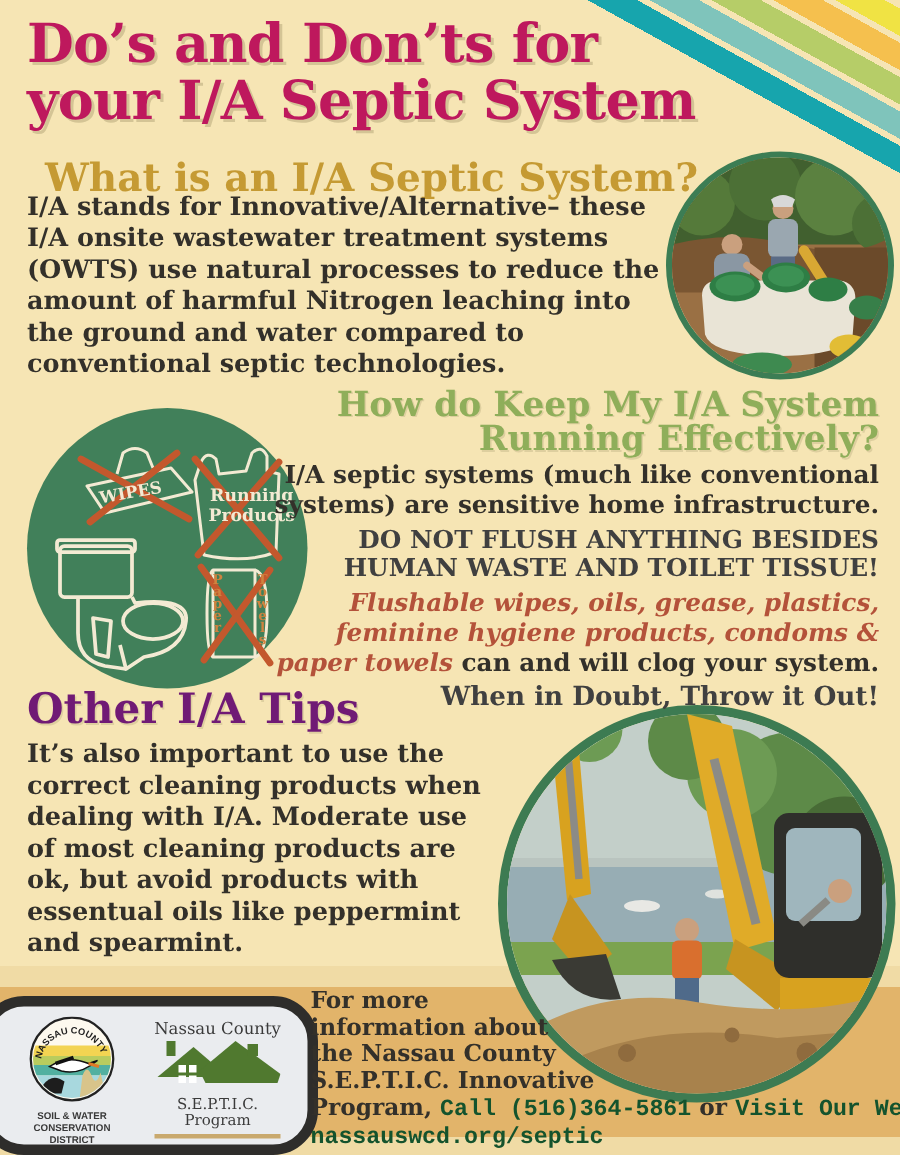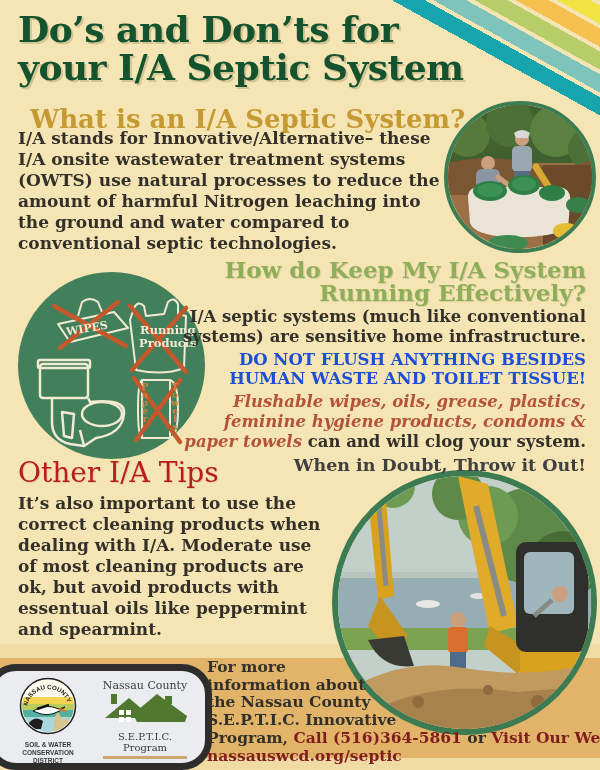--- a/index.html
+++ b/index.html
@@ -15,59 +15,59 @@
     background:linear-gradient(209deg,
       #f6e5b4 0px 5px,
       #f0e344 5px 21px,  #f6e5b4 21px 25px,
       #f5c04e 25px 41px, #f6e5b4 41px 45px,
       #b6cd68 45px 61px, #f6e5b4 61px 65px,
       #7fc4bb 65px 81px, #f6e5b4 81px 85px,
       #17a5ad 85px 101px, rgba(0,0,0,0) 101px);
   }
   .title{
     position:absolute; left:18px; top:10px; z-index:2; margin:0;
-    font-size:36px; line-height:1.06; font-weight:700; color:#14532d;
+    font-size:36px; line-height:1.06; font-weight:700; color:#be185d;
     letter-spacing:-0.5px; text-shadow:2px 2px 0 rgba(90,80,40,0.22);
   }
   .h-gold{
     position:absolute; left:18px; top:92px; margin:12px;
     font-size:26px; font-weight:700; color:#c59a33;
   }
   .body-what{
     position:absolute; left:18px; top:128px; width:424px; margin:0;
     font-size:17px; font-weight:700; line-height:1.23;
   }
   .photo-top{
     position:absolute; left:444px; top:101px; width:144px; height:144px;
     border-radius:50%; border:4px solid #3c7d54; overflow:hidden; z-index:1;
   }
   .how{
     position:absolute; right:14px; top:254px; width:412px; text-align:right; z-index:2;
   }
   .how h2{margin:4px 0 3px 0; font-size:23px; line-height:1.0; color:#8fae5a; font-weight:700; text-shadow:1px 1px 0 rgba(90,80,40,0.15);}
   .how p{margin:0 0 3px 0; font-size:16.5px; line-height:1.2; font-weight:700;}
-  .how .warning{color:#1d4ed8;}
+  .how .warning{color:#404040;}
   .how .rust{color:#b4523a; font-style:italic;}
   .how .motto{color:#404040; font-size:17.5px; margin-top:2px;}
   .illus{
     position:absolute; left:18px; top:272px; width:187px; height:187px;
     border-radius:50%; background:#41805a; z-index:1;
   }
   .illus svg{position:absolute; left:0; top:0;}
   .illus-label{
     position:absolute; color:#f3ead3; font-weight:700;
     font-family:"DejaVu Serif",serif; z-index:2;
   }
   .illus-label.vert{
     writing-mode:vertical-rl; text-orientation:upright;
     color:#d0833f; letter-spacing:-2px;
   }
   .h-teal{
     position:absolute; left:18px; top:456px; margin:0;
-    font-size:28px; font-weight:400; color:#b91c1c; text-shadow:1px 1px 0 rgba(90,80,40,0.15);text-align:center;
+    font-size:28px; font-weight:700; color:#701a75; text-shadow:1px 1px 0 rgba(90,80,40,0.15);text-align:center;
   }
   .body-tips{
     position:absolute; left:18px; top:493px; width:305px; margin:0;
     font-size:17px; font-weight:700; line-height:1.24;
   }
   .photo-bottom{
     position:absolute; left:332px; top:470px; width:253px; height:253px;
     border-radius:50%; border:6px solid #3d7b52; overflow:hidden; z-index:1;
   }
   .footer-band{
@@ -82,21 +82,21 @@
   .swcd-sub{font-family:"Liberation Sans",sans-serif; font-size:6.5px; font-weight:700; color:#3a3a3a; line-height:1.25; margin-top:2px;}
   .septic{position:absolute; left:102px; top:8px; width:100px; text-align:center;}
   .septic-top{font-size:11px; font-weight:400; color:#3a3a3a; font-family:"DejaVu Serif",serif;}
   .septic-bottom{font-size:10px; color:#3a3a3a; font-family:"DejaVu Serif",serif; margin-top:1px;}
   .septic-rule{width:84px; height:3px; background:#c9a96e; margin:3px auto 2px auto;}
   .footer-info{
     position:absolute; left:207px; top:659px; width:388px; z-index:3;
     font-size:15.5px; font-weight:700; line-height:1.08; color:#33302a;
   }
   .footer-info div{margin-bottom:1px; white-space:nowrap;}
-  .green-link{color:#7f1d1d; text-decoration:none; cursor:pointer;}
+  .green-link{color:#14532d; text-decoration:none; cursor:pointer;font-family:Liberation Mono, monospace;}
 </style>
 </head>
 <body>
 
 <div class="page">
 
   <div class="stripes"></div>
 
   <h1 class="title"><span>Do’s and Don’ts for</span><br><span>your I/A Septic System</span></h1>
 

